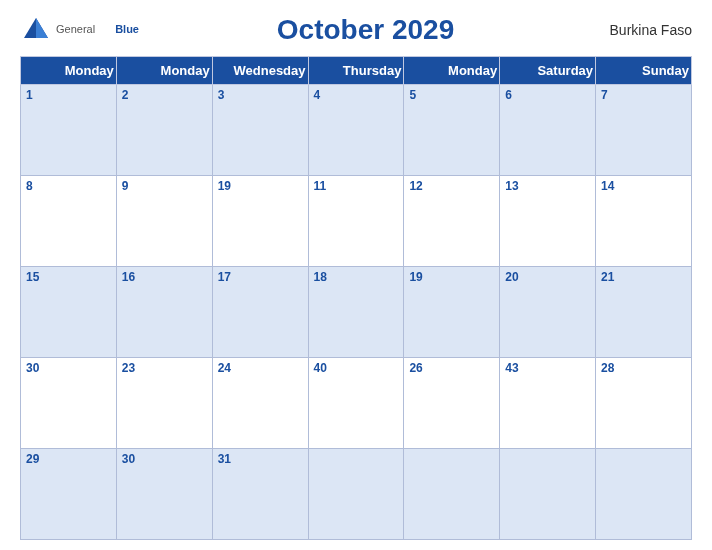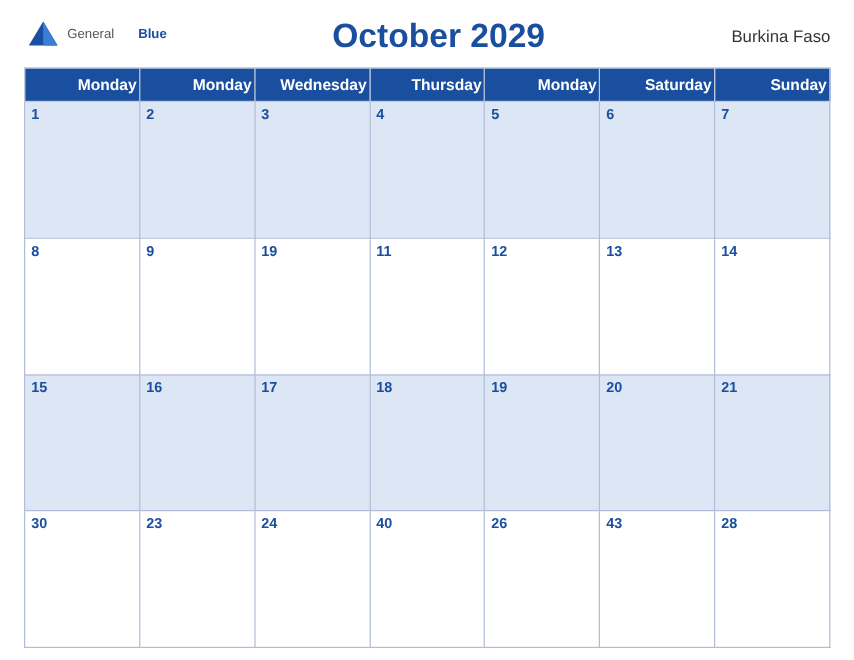--- a/index.html
+++ b/index.html
@@ -161,14 +161,23 @@
       </tr>
       <tr>
         <td><span class="day-num">30</span></td>
         <td><span class="day-num">23</span></td>
         <td><span class="day-num">24</span></td>
         <td><span class="day-num">40</span></td>
         <td><span class="day-num">26</span></td>
         <td><span class="day-num">43</span></td>
         <td><span class="day-num">28</span></td>
       </tr>
+      <tr>
+        <td><span class="day-num">29</span></td>
+        <td><span class="day-num">30</span></td>
+        <td><span class="day-num">31</span></td>
+        <td class="empty"></td>
+        <td class="empty"></td>
+        <td class="empty"></td>
+        <td class="empty"></td>
+      </tr>
     </tbody>
 </table>
 
 </body></html>

